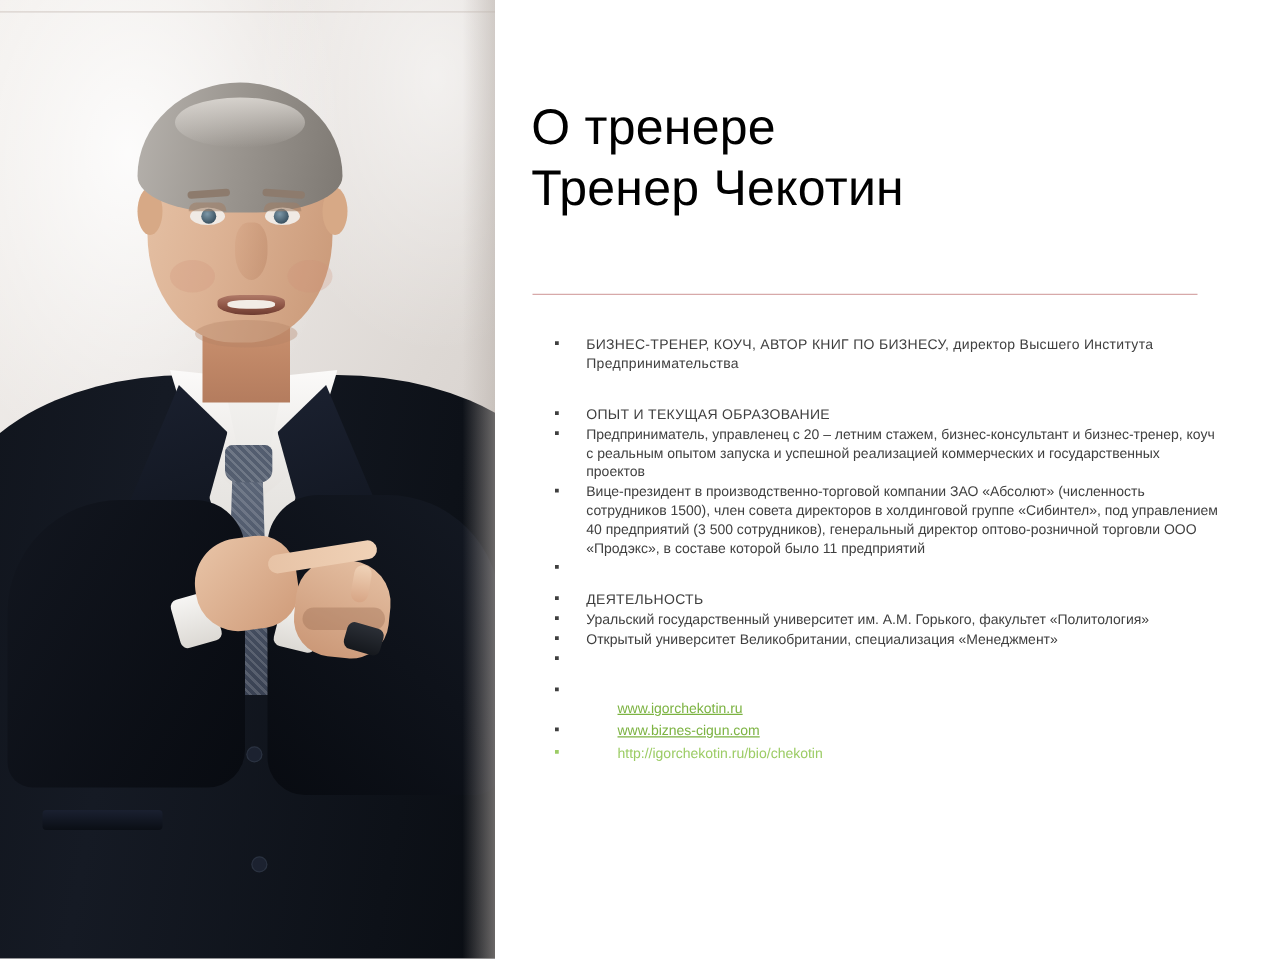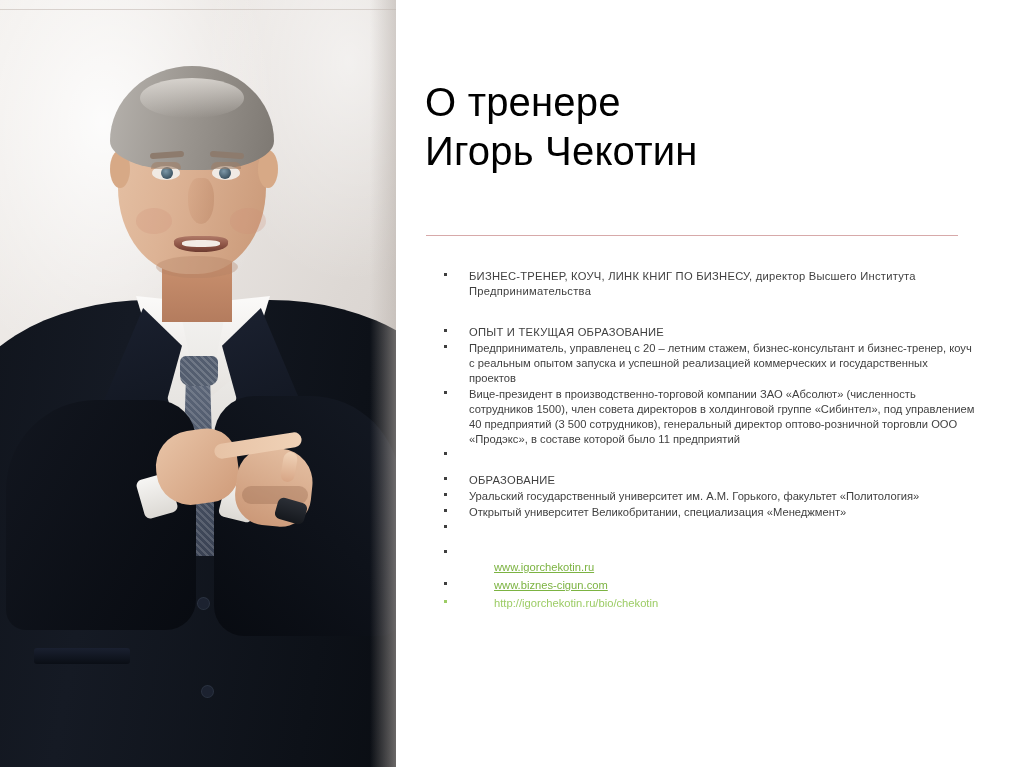--- a/index.html
+++ b/index.html
@@ -362,31 +362,31 @@
       <div class="button-b"></div>
     </div>
 
     <div class="edge-shade"></div>
   </div>
 
   <div class="content">
 
     <div class="title-block">
       <div class="title-line">О тренере</div>
-      <div class="title-line">Игорь Чекотин</div>
+      <div class="title-line">Тренер Чекотин</div>
     </div>
 
     <div class="divider"></div>
 
     <div class="bullets">
 
       <div class="group">
         <div class="bullet caps">
           <span class="dot"></span>
-          <span class="txt">БИЗНЕС-ТРЕНЕР, КОУЧ, ЛИНК КНИГ ПО БИЗНЕСУ, директор Высшего Института Предпринимательства</span>
+          <span class="txt">БИЗНЕС-ТРЕНЕР, КОУЧ, АВТОР КНИГ ПО БИЗНЕСУ, директор Высшего Института Предпринимательства</span>
         </div>
       </div>
 
       <div class="group spaced-lg">
         <div class="bullet caps">
           <span class="dot"></span>
           <span class="txt">ОПЫТ И ТЕКУЩАЯ ОБРАЗОВАНИЕ</span>
         </div>
         <div class="bullet">
           <span class="dot"></span>
@@ -397,21 +397,21 @@
           <span class="txt">Вице-президент в производственно-торговой компании ЗАО «Абсолют» (численность сотрудников 1500), член совета директоров в холдинговой группе «Сибинтел», под управлением 40 предприятий (3 500 сотрудников), генеральный директор оптово-розничной торговли ООО «Продэкс», в составе которой было 11 предприятий</span>
         </div>
         <div class="bullet">
           <span class="dot"></span>
         </div>
       </div>
 
       <div class="group spaced-lg">
         <div class="bullet caps">
           <span class="dot"></span>
-          <span class="txt">ОБРАЗОВАНИЕ</span>
+          <span class="txt">ДЕЯТЕЛЬНОСТЬ</span>
         </div>
         <div class="bullet">
           <span class="dot"></span>
           <span class="txt">Уральский государственный университет им. А.М. Горького, факультет «Политология»</span>
         </div>
         <div class="bullet">
           <span class="dot"></span>
           <span class="txt">Открытый университет Великобритании, специализация «Менеджмент»</span>
         </div>
         <div class="bullet">

